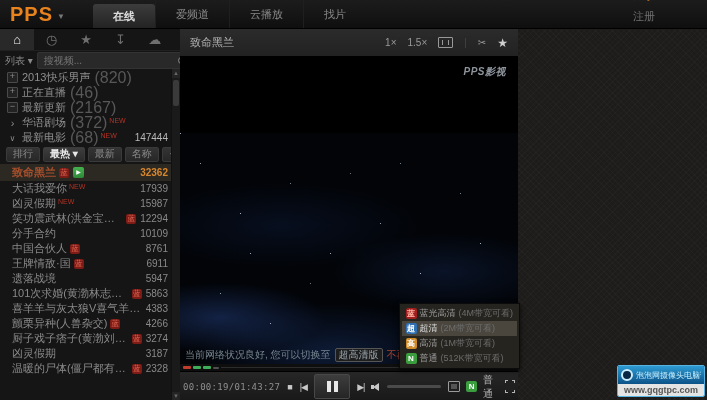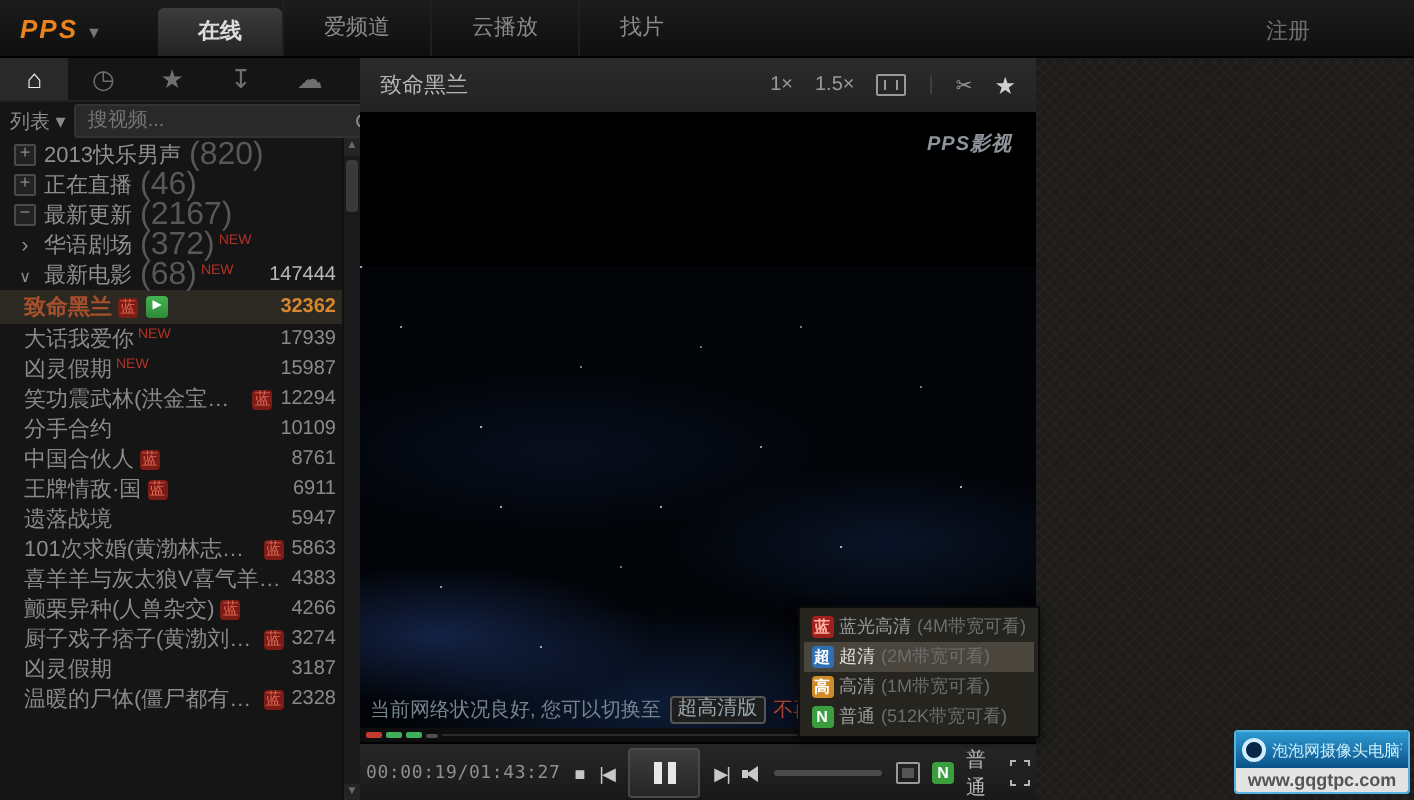--- a/index.html
+++ b/index.html
@@ -1,21 +1,21 @@
 <!DOCTYPE html>
 <html><head>
 <meta charset="utf-8">
 <style>
   html,body{margin:0;padding:0;background:#2a2a2a;}
   .app{position:relative;width:707px;height:400px;background:#0f0f0f;overflow:hidden;
        font-family:"Liberation Sans",sans-serif;font-size:11px;color:#999;cursor:default;}
   
   .topbar{height:28px;background:linear-gradient(#1c1c1c,#0f0f0f);border-bottom:1px solid #000;
           display:flex;align-items:center;}
-  .logo{color:#e8831e;font-weight:bold;font-style:italic;font-size:13px;letter-spacing:1px;margin-left:10px;}
+  .logo{color:#e8831e;font-weight:bold;font-size:20px;letter-spacing:1px;margin-left:10px;}
   .logo-arrow{color:#777;font-size:8px;margin:4px 16px 0 4px;}
   .tabs{display:flex;height:28px;align-items:center;padding-left:12px;}
   .tab{padding:0 20px;height:28px;line-height:28px;color:#8a8a8a;border-left:1px solid #1f1f1f;}
   .tab.active{background:linear-gradient(#3c3c3c,#232323);color:#ddd;border-radius:3px 3px 0 0;
               height:24px;line-height:24px;margin-top:4px;border-left:none;font-weight:bold;}
   .top-right{margin-left:auto;display:flex;align-items:center;padding-right:8px;gap:6px;flex-direction:column;}
   .login{color:#e8881e;font-weight:bold;}
   .register{color:#6f6f6f;text-align:center;}
   .winbtns{display:flex;gap:9px;margin-left:14px;color:#9a9a9a;font-size:10px;}
   .winbtns span{width:12px;text-align:center;}
@@ -216,20 +216,27 @@
         </div>
         <div class="tree-row">
           <span class="exp chev-d"></span>
           <span>最新电影</span>
           <span class="t-count">(68)</span>
           <span class="new-sup">NEW</span>
           <span class="t-total">147444</span>
         </div>
       </div>
 
+      <div class="filters">
+        <span class="fbtn">排行</span>
+        <span class="fbtn active">最热 ▾</span>
+        <span class="fbtn">最新</span>
+        <span class="fbtn">名称</span>
+        <span class="fbtn"><span class="funnel">▼</span><span>筛选</span></span>
+      </div>
 
       <div class="movies">
 
       <div class="m-row selected">
             <span class="m-title">致命黑兰</span>
             <span class="b-blu">蓝</span>
 
             <span class="m-play">▶</span>
             <span class="m-count">32362</span>
           </div>

